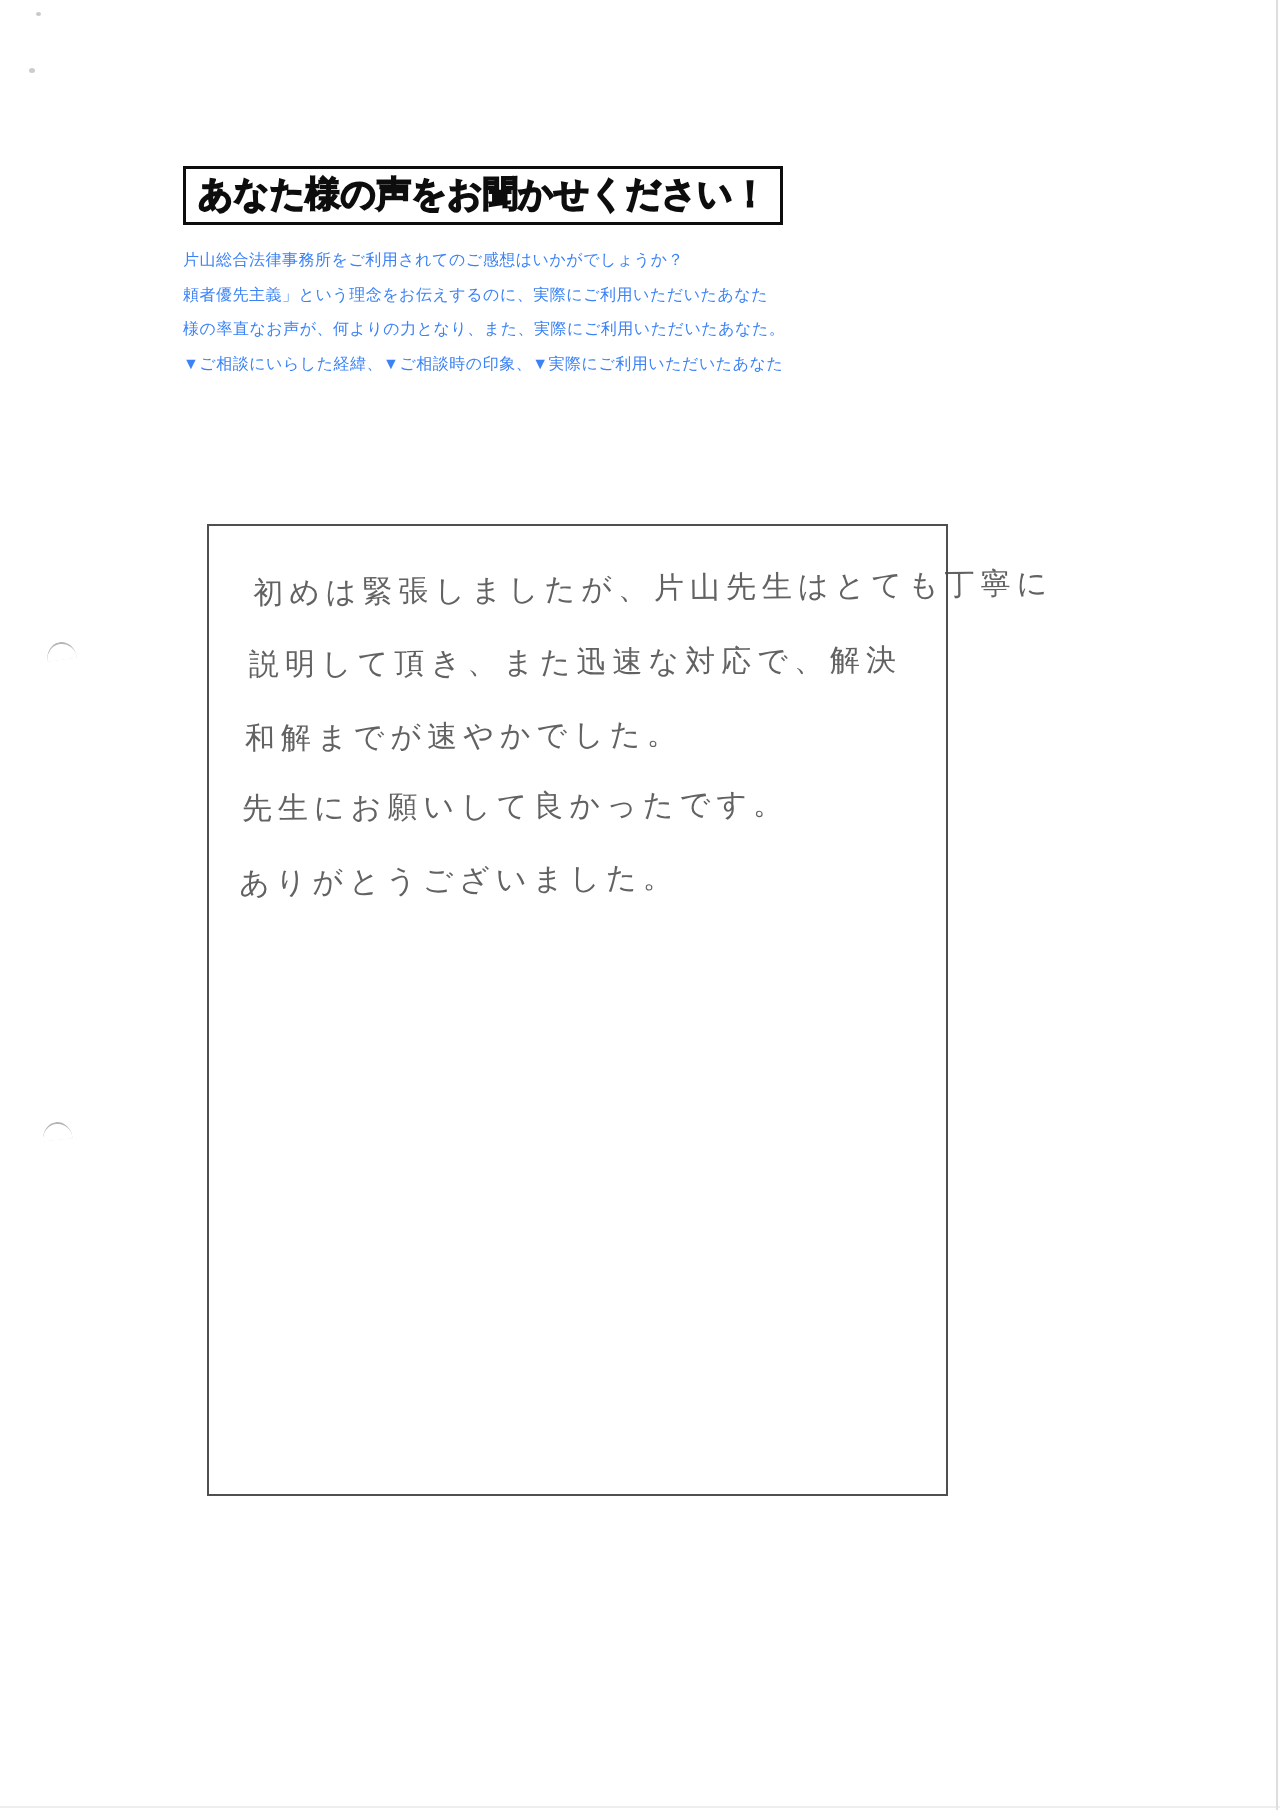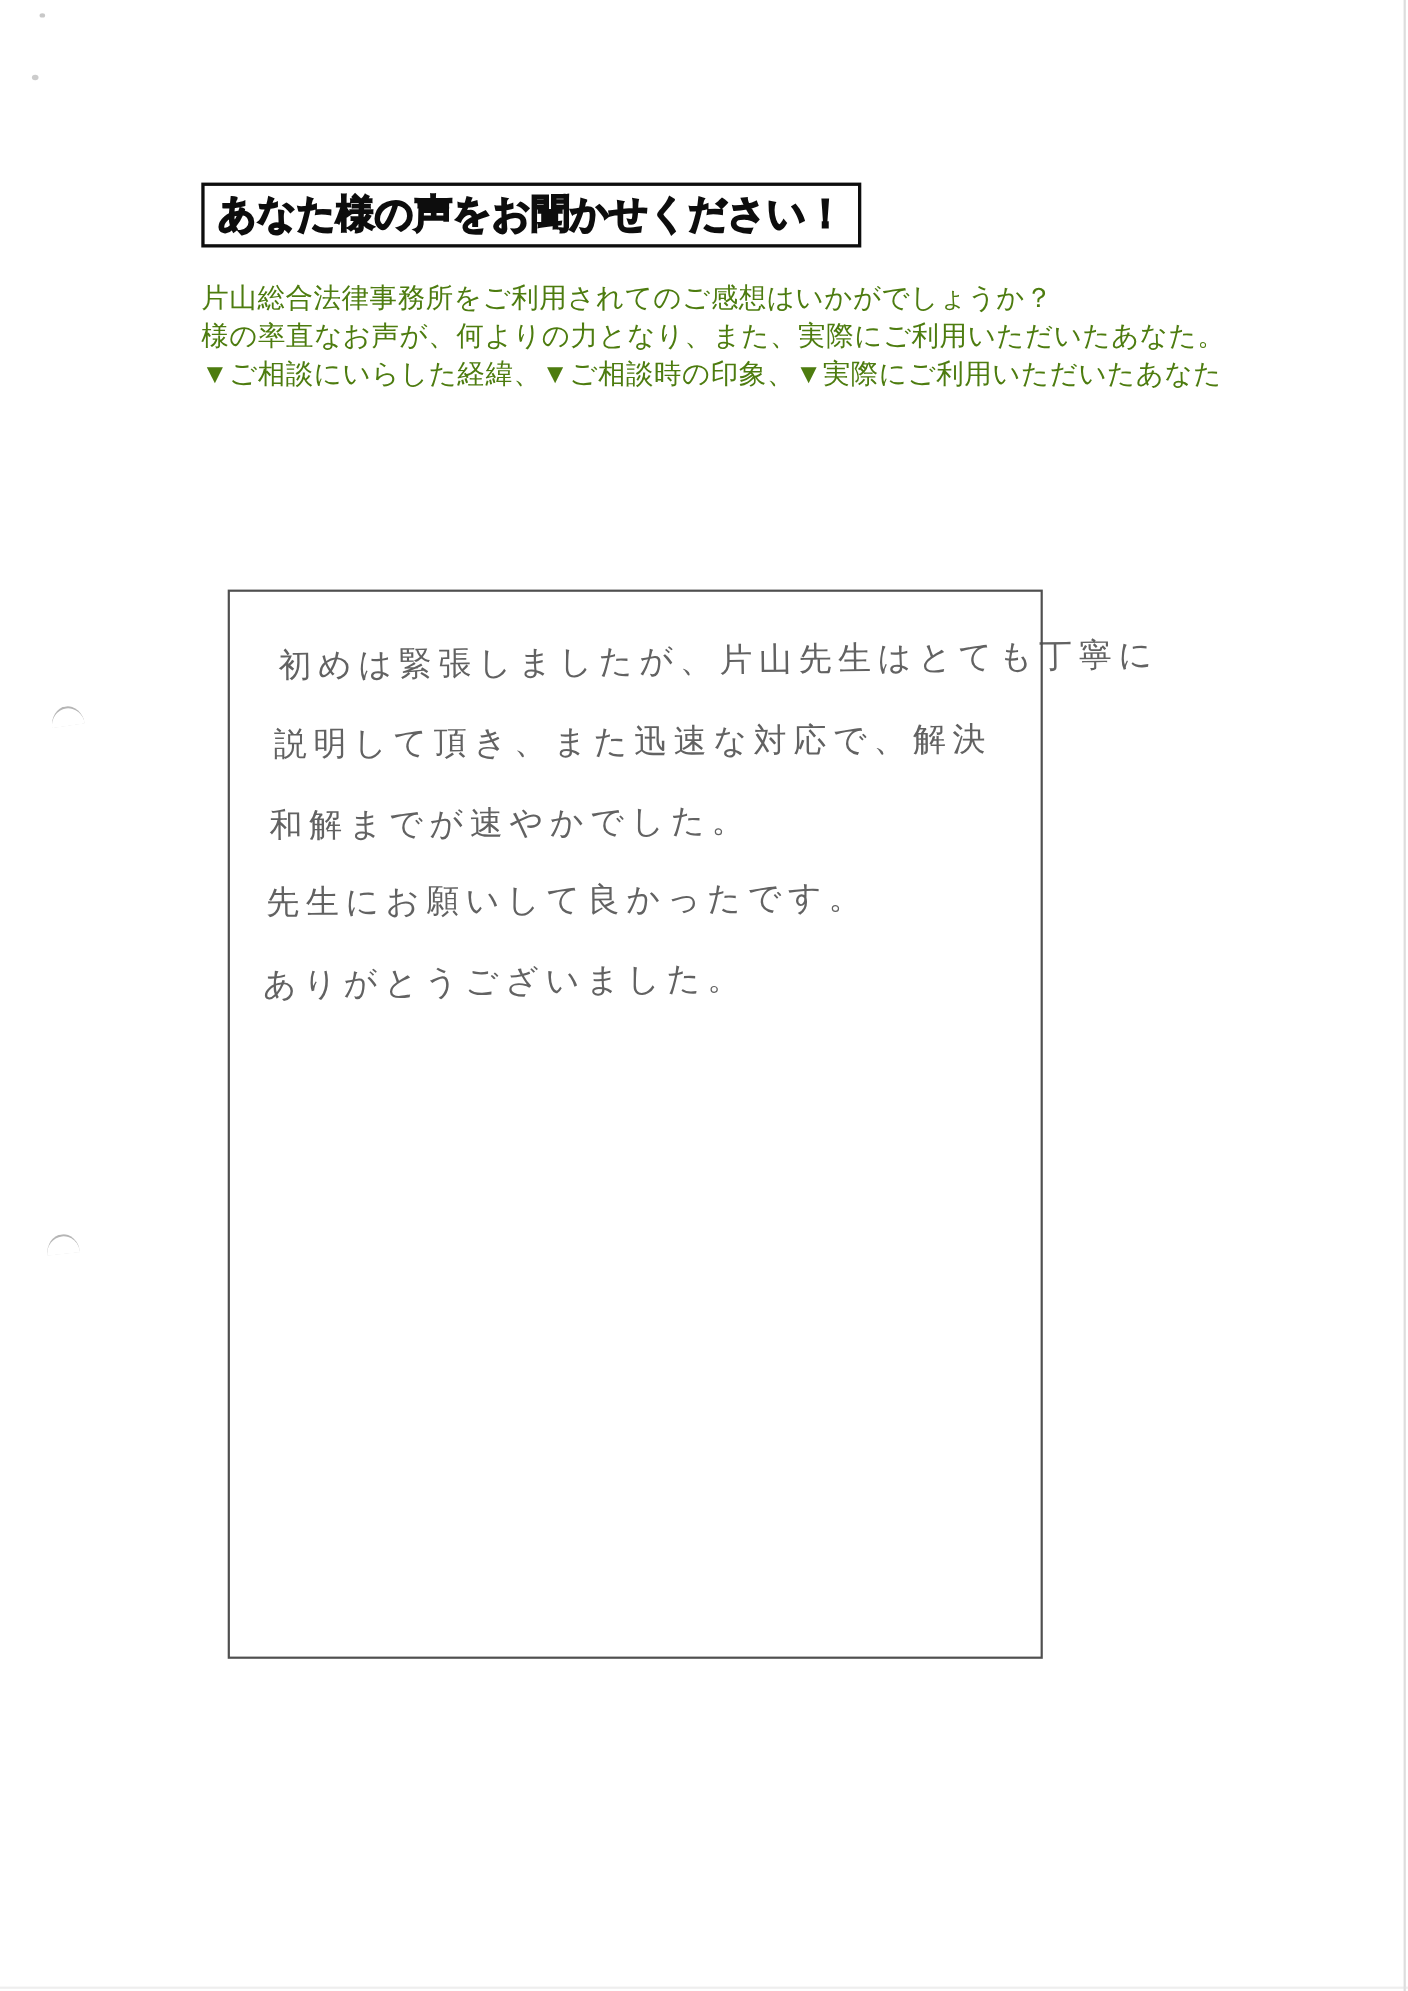--- a/index.html
+++ b/index.html
@@ -49,32 +49,32 @@
     font-weight: bold;
     letter-spacing: 0px;
     color: #0d0d0d;
     -webkit-text-stroke: 1.6px #0d0d0d;
     white-space: nowrap;
     transform: scaleY(1.02);
   }
 
   .intro {
     position: absolute;
-    left: 183px; top: 254px;
+    left: 183px; top: 243px;
     width: 830px;
-    font-size: 25px;
+    font-size: 16px;
     line-height: 34.5px;
-    color: #4d7c0f;
+    color: #3b82f6;
     letter-spacing: 0.5px;
   }
   .intro-line { white-space: nowrap; }
 
   .feedback-box {
     position: absolute;
-    left: 207px; top: 536px;
+    left: 207px; top: 524px;
     width: 741px; height: 972px;
     border: 2px solid #4f4f4f;
     background: #ffffff;
     box-sizing: border-box;
   }
   .hw-line {
     position: absolute;
     left: 44px;
     white-space: nowrap;
     font-family: "DejaVu Sans", sans-serif;
@@ -109,20 +109,21 @@
   <div class="speck speck2"></div>
   <div class="curl curl1"></div>
   <div class="curl curl2"></div>
 
   <div class="title-box">
     <div class="title-text">あなた様の声をお聞かせください！</div>
   </div>
 
   <div class="intro">
     <div class="intro-line">片山総合法律事務所をご利用されてのご感想はいかがでしょうか？</div>
+    <div class="intro-line">頼者優先主義」という理念をお伝えするのに、実際にご利用いただいたあなた</div>
     <div class="intro-line">様の率直なお声が、何よりの力となり、また、実際にご利用いただいたあなた。</div>
     <div class="intro-line">▼ご相談にいらした経緯、▼ご相談時の印象、▼実際にご利用いただいたあなた</div>
   </div>
 
   <div class="feedback-box">
     <div class="hw-line hw1">初めは緊張しましたが、片山先生はとても丁寧に</div>
     <div class="hw-line hw2">説明して頂き、また迅速な対応で、解決</div>
     <div class="hw-line hw3">和解までが速やかでした。</div>
     <div class="hw-line hw4">先生にお願いして良かったです。</div>
     <div class="hw-line hw5">ありがとうございました。</div>

